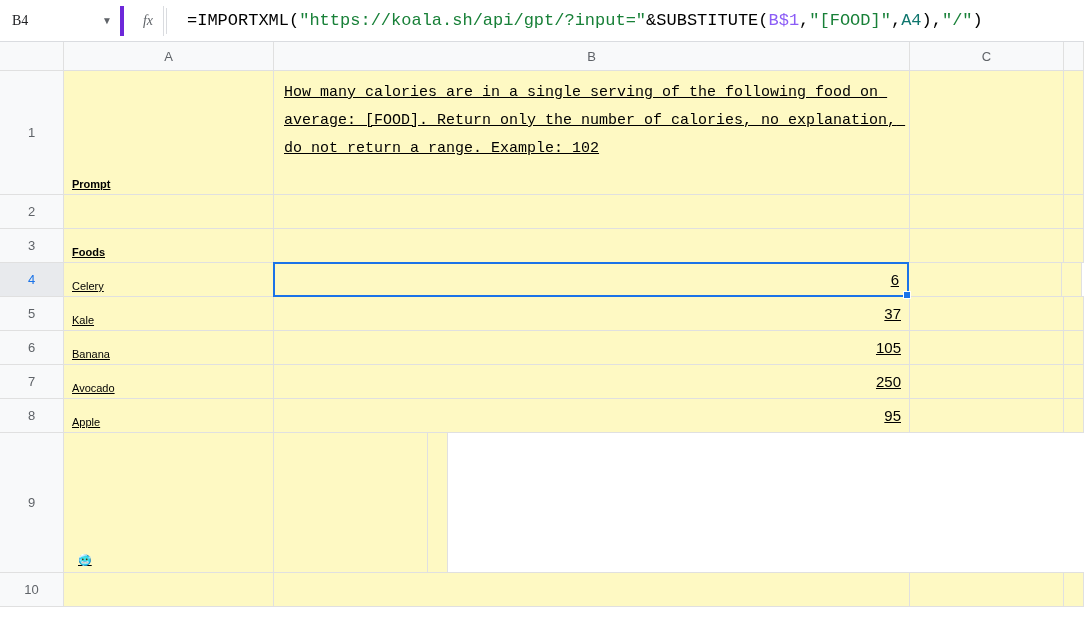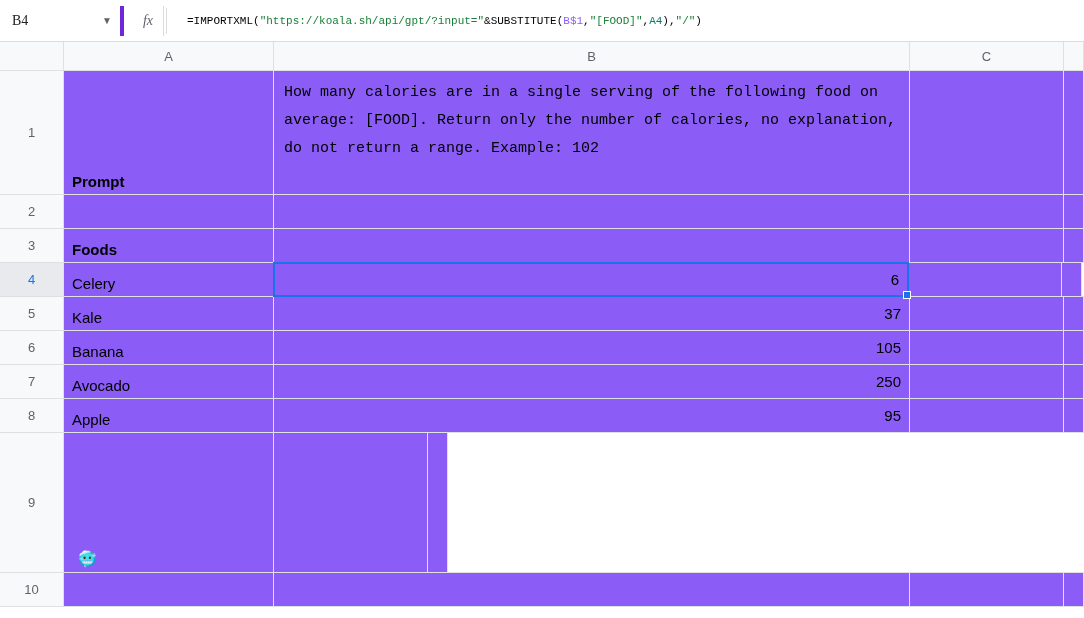--- a/index.html
+++ b/index.html
@@ -52,21 +52,21 @@
     .divider {
       width: 1px;
       height: 26px;
       background: #dadce0;
       margin: 0 2px;
     }
     .formula-content {
       flex: 1;
       padding: 0 18px;
       font-family: "Consolas","Courier New",monospace;
-      font-size: 11px;
+      font-size: 17px;
       white-space: nowrap;
       display: flex;
       align-items: center;
       height: 30px;
     }
     .formula-content .fn { color: #000; }
     .formula-content .str { color: #188038; }
     .formula-content .ref-b { color: #8b5cf6; }
     .formula-content .ref-a { color: #0f766e; }
 
@@ -119,23 +119,24 @@
       background: #e8eaed;
       color: #1a73e8;
     }
     .cell {
       border-right: 1px solid #e0e0e0;
       padding: 4px 8px;
       font-size: 14px;
       display: flex;
       align-items: flex-start;
       position: relative;
-      background: #8b5cf6;
-    }
-    .cell.col-A { font-size: 15px; align-items: flex-end; }
+      background: #fef9c3;
+      text-decoration: underline;
+    }
+    .cell.col-A { font-size: 11px; align-items: flex-end; }
     .cell.col-B.num { justify-content: flex-end; align-items: center; font-size: 15px; }
     .cell.col-B.mono { font-family: "Consolas","Courier New",monospace; font-size: 15px; line-height: 1.85; white-space: pre-wrap; padding: 8px 10px;}
     .bold { font-weight: bold; }
 
     .row-h-short { height: 34px; }
     .row-h-1 { height: 124px; }
     .row-h-9 { height: 140px; }
 
     .selected-cell {
       border: 2px solid #1a73e8 !important;

